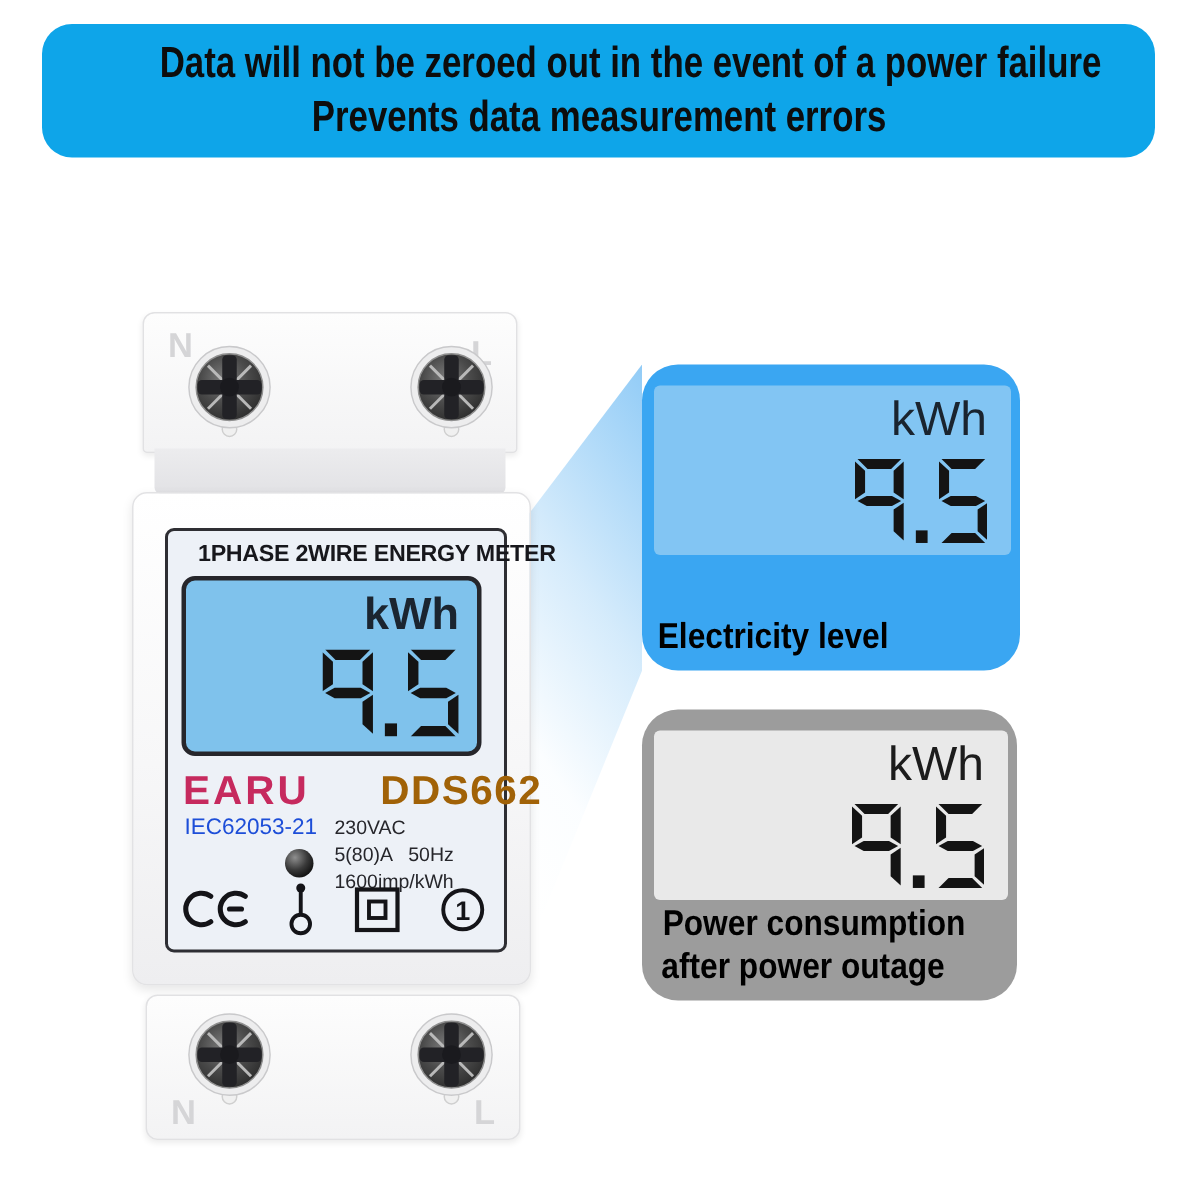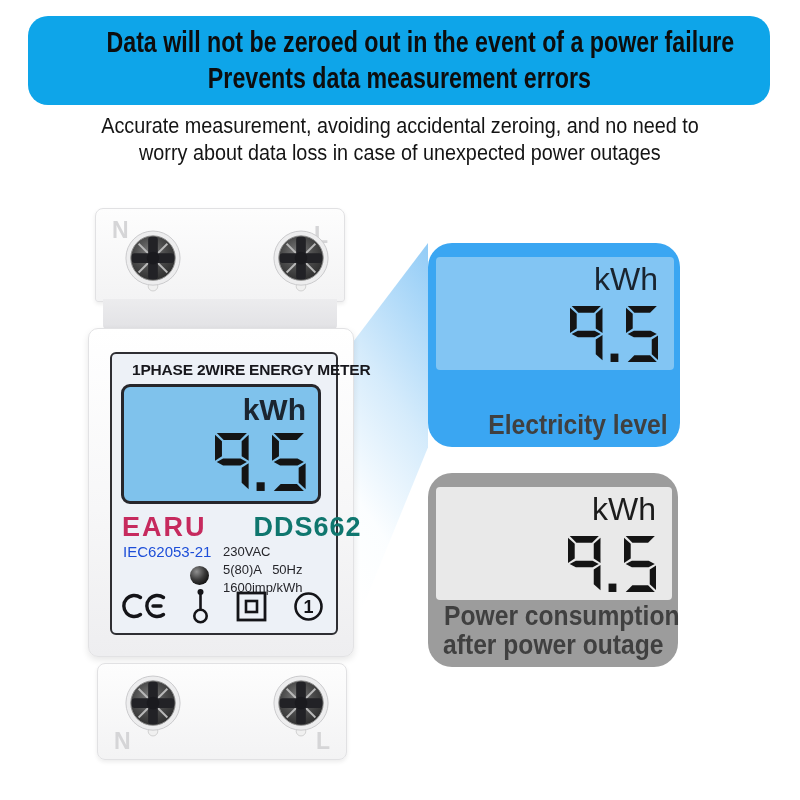--- a/index.html
+++ b/index.html
@@ -44,41 +44,41 @@
              background:#edf1f7;border:2.5px solid #2e2e33;border-radius:6px;}
   .fp-header{position:absolute;left:0;top:7px;width:100%;text-align:center;
              font-size:15.5px;font-weight:bold;color:#17171c;letter-spacing:-0.2px;white-space:nowrap;padding-left:20px;}
   .lcd{position:absolute;left:9px;top:30px;width:200px;height:120px;box-sizing:border-box;
        background:#7fc2ec;border:3px solid #26262b;border-radius:9px;}
   .lcd-unit{position:absolute;top:6px;right:12px;font-size:30px;font-weight:bold;color:#1b2530;}
   .lcd-value{position:absolute;right:12px;bottom:10px;height:58px;}
   .brandrow{position:absolute;left:10px;top:158px;width:203px;display:flex;
             justify-content:space-between;align-items:baseline;gap:47px;}
   .brand{font-size:27px;font-weight:bold;color:#c62a5e;letter-spacing:2px;}
-  .model{font-size:27px;font-weight:bold;color:#0f766e;letter-spacing:1px;text-align:right;}
+  .model{font-size:27px;font-weight:bold;color:#a16207;letter-spacing:1px;text-align:right;}
   .std{position:absolute;left:11px;top:189px;font-size:15px;color:#1d4ed8;}
   .spec-col{position:absolute;left:111px;top:189px;font-size:13px;line-height:18px;color:#26262b;}
   .spec-col div{white-space:pre;}
   .led{position:absolute;left:78px;top:212px;width:19px;height:19px;border-radius:50%;
        background:radial-gradient(circle at 35% 30%, #8f8f8f 0%, #3a3a3a 45%, #141414 75%);}
   .certrow{position:absolute;left:10px;right:12px;bottom:8px;height:38px;display:flex;
            align-items:center;justify-content:space-between;}
 
   
   .callout{position:absolute;border-radius:24px;z-index:2;}
   .callout.blue{left:428px;top:243px;width:252px;height:204px;background:#3aa6f2;}
   .callout.gray{left:428px;top:473px;width:250px;height:194px;background:#9c9c9c;}
   .co-display{position:absolute;left:8px;right:6px;top:14px;height:113px;border-radius:4px;}
   .blue .co-display{background:#82c5f3;}
   .gray .co-display{background:#e9e9e9;}
   .co-unit{position:absolute;top:4px;right:16px;font-size:32px;color:#1a242f;}
   .gray .co-unit{color:#1c1c1c;}
   .co-value{position:absolute;right:16px;bottom:8px;height:56px;}
-  .co-caption{position:absolute;left:0;right:0;bottom:8px;text-align:right;
-              font-weight:bold;font-size:28px;line-height:29px;color:#404040;}
+  .co-caption{position:absolute;left:0;right:0;bottom:8px;text-align:left;
+              font-weight:bold;font-size:24px;line-height:29px;color:#000000;}
 
   
   .sevenseg{display:flex;gap:7px;align-items:stretch;}
   .sevenseg svg{height:100%;fill:#141414;}
 
   .defs-holder{position:absolute;width:0;height:0;overflow:hidden;}
   .cert-icon{display:block;}
 </style>
 </head>
 <body>
@@ -93,24 +93,20 @@
           <stop offset="100%" stop-color="#2e2e2e"></stop>
     </radialGradient>
   </defs>
     </svg>
 
   <div class="banner">
     <div class="bl"><span class="cond">Data will not be zeroed out in the event of a power failure</span></div>
     <div class="bl"><span class="cond">Prevents data measurement errors</span></div>
   </div>
 
-  <div class="subtitle">
-    <div><span class="cond2">Accurate measurement, avoiding accidental zeroing, and no need to</span></div>
-    <div><span class="cond2">worry about data loss in case of unexpected power outages</span></div>
-  </div>
 
   <div class="beam"></div>
 
   <div class="tblock top">
     <span class="nl tl">N</span>
     <span class="nl tr">L</span>
     <svg class="screw a1" viewBox="0 0 60 66">
       <circle cx="30" cy="59" r="5" fill="#f0f0f0" stroke="#cfcfcf"></circle>
       <circle cx="30" cy="30" r="28" fill="#ededee" stroke="#c9c9cb"></circle>
       <circle cx="30" cy="30" r="23" fill="url(#screwg)" stroke="#8f8f8f"></circle>

